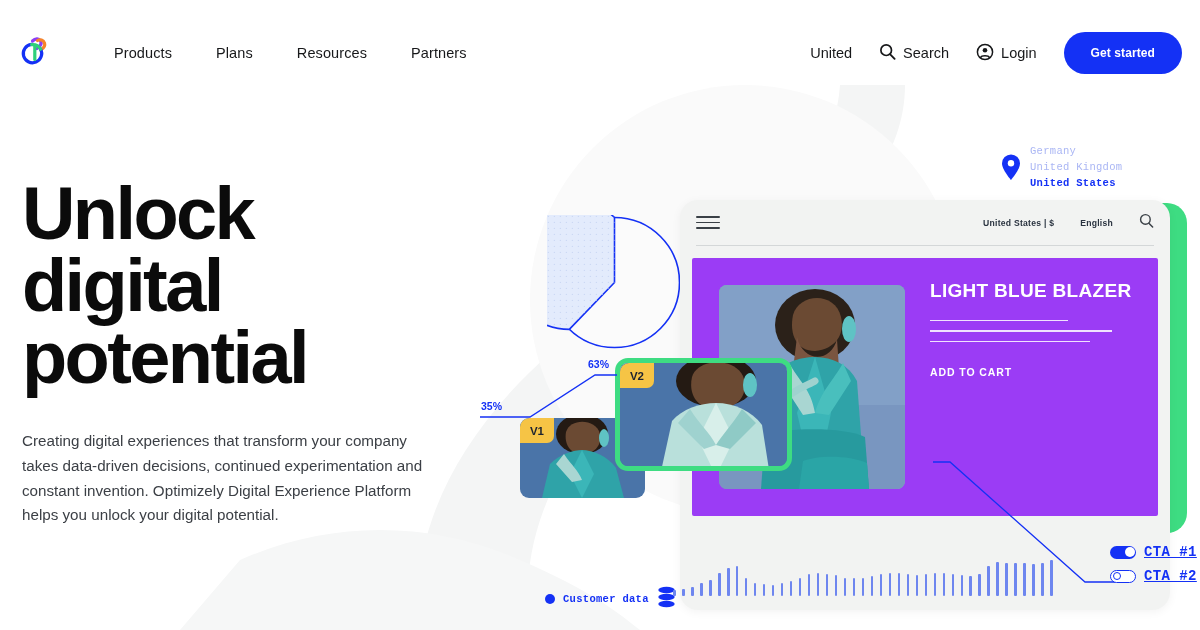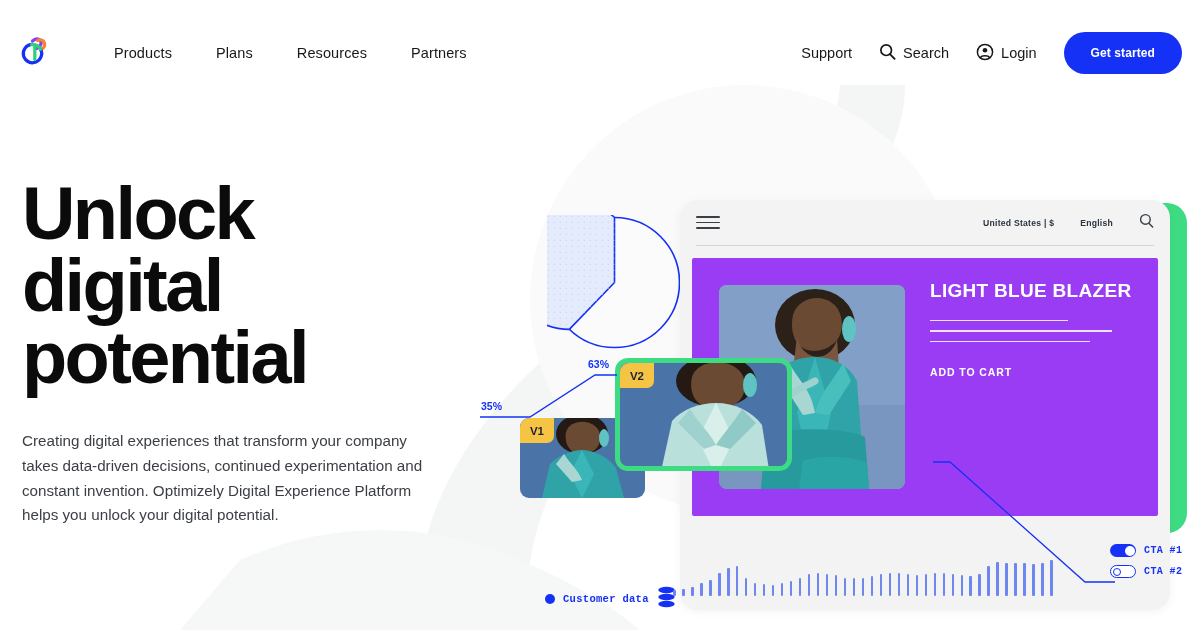--- a/index.html
+++ b/index.html
@@ -150,22 +150,22 @@
 
   
   .ctas { position: absolute; left: 655px; top: 474px; display: flex; flex-direction: column; gap: 8px; z-index: 14; }
   .cta-row { display: flex; align-items: center; gap: 8px; cursor: pointer; }
   .toggle { width: 26px; height: 13px; border-radius: 999px; position: relative; flex: none; }
   .toggle.on { background: #1431f5; }
   .toggle.on .knob { position: absolute; right: 1.5px; top: 1.5px; width: 10px; height: 10px; border-radius: 50%; background: #fff; }
   .toggle.off { background: #fff; border: 1.4px solid #1431f5; }
   .toggle.off .knob { position: absolute; left: 1.5px; top: 1.5px; width: 8px; height: 8px; border-radius: 50%; border: 1.4px solid #1431f5; }
   .cta-label {
-    font-family: "Liberation Mono", monospace; font-size: 10px; font-weight: bold;
-    color: #1431f5; letter-spacing: .4px; white-space: nowrap;
+    font-family: "Liberation Mono", monospace; font-size: 14px; font-weight: bold;
+    color: #1431f5; letter-spacing: .4px; white-space: nowrap; text-decoration: underline;
   }
 
   .connector { position: absolute; inset: 0; z-index: 11; pointer-events: none; }
 </style>
 </head>
 <body>
 
 <div class="bg-layer">
   <svg width="1200" height="630" viewBox="0 0 1200 630" xmlns="http://www.w3.org/2000/svg">
     <path d="M905 85 C 905 230, 700 300, 612 400 C 540 482, 520 560, 530 630 L 420 630 C 408 540, 452 448, 530 372 C 640 265, 830 230, 840 85 Z" fill="#f4f5f5"></path>
@@ -190,21 +190,21 @@
 
   <div class="nav-links">
     <span class="nav-link">Products</span>
     <span class="nav-link">Plans</span>
     <span class="nav-link">Resources</span>
     <span class="nav-link">Partners</span>
   </div>
 
   <div class="nav-right">
     <span class="nav-util">
-      <span>Support</span>
+      <span>United</span>
     </span>
 
     <span class="nav-util">
       <span>
         <svg width="17" height="17" viewBox="0 0 17 17" xmlns="http://www.w3.org/2000/svg">
           <circle cx="7.2" cy="7.2" r="5.3" fill="none" stroke="#17181a" stroke-width="1.7"></circle>
           <line x1="11.2" y1="11.4" x2="15.6" y2="15.8" stroke="#17181a" stroke-width="1.9" stroke-linecap="round"></line>
         </svg>
       </span>
       <span>Search</span>
@@ -229,20 +229,33 @@
   <h1 class="headline">
     <span>Unlock</span><br>
     <span>digital</span><br>
     <span>potential</span>
   </h1>
   <p class="subcopy">Creating digital experiences that transform your company takes data-driven decisions, continued experimentation and constant invention. Optimizely Digital Experience Platform helps you unlock your digital potential.</p>
 </div>
 
 <div class="stage">
 
+  <div class="geo">
+    <span class="geo-pin">
+      <svg width="22" height="28" viewBox="0 0 22 28" xmlns="http://www.w3.org/2000/svg">
+        <path d="M11 27 C 11 27, 20 16.5, 20 10.4 A 9 9 0 1 0 2 10.4 C 2 16.5, 11 27, 11 27 Z" fill="#1431f5"></path>
+        <circle cx="11" cy="10.2" r="3.2" fill="#ffffff"></circle>
+      </svg>
+    </span>
+    <span class="geo-list">
+      <span class="geo-item">Germany</span>
+      <span class="geo-item">United Kingdom</span>
+      <span class="geo-item active">United States</span>
+    </span>
+  </div>
 
   <span class="pie">
     <svg width="135" height="135" viewBox="0 0 135 135" xmlns="http://www.w3.org/2000/svg">
       <defs>
         <pattern id="dots" width="6" height="6" patternUnits="userSpaceOnUse">
           <circle cx="1.4" cy="1.4" r="0.7" fill="#c2d0f0"></circle>
         </pattern>
       </defs>
       <circle cx="67.5" cy="67.5" r="65" fill="#fbfbfb" stroke="#1431f5" stroke-width="1.6"></circle>
       <path d="M67.5 67.5 L 67.5 2.5 A 65 65 0 1 0 22.3 114.4 Z" fill="#e3ebfc" stroke="#1431f5" stroke-width="1.6" stroke-linejoin="round"></path>

